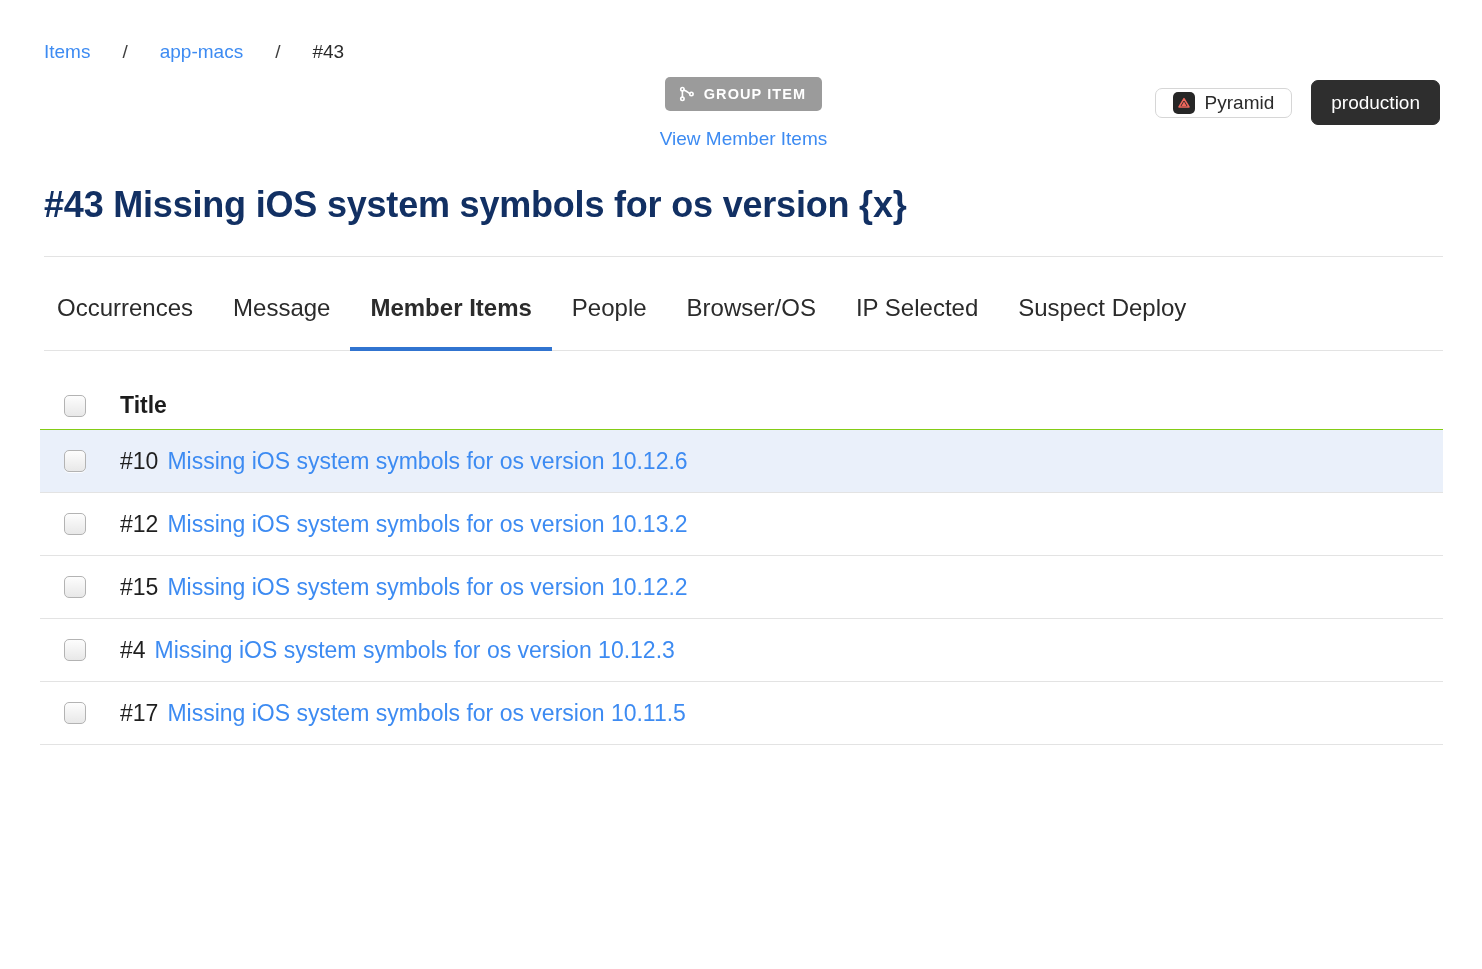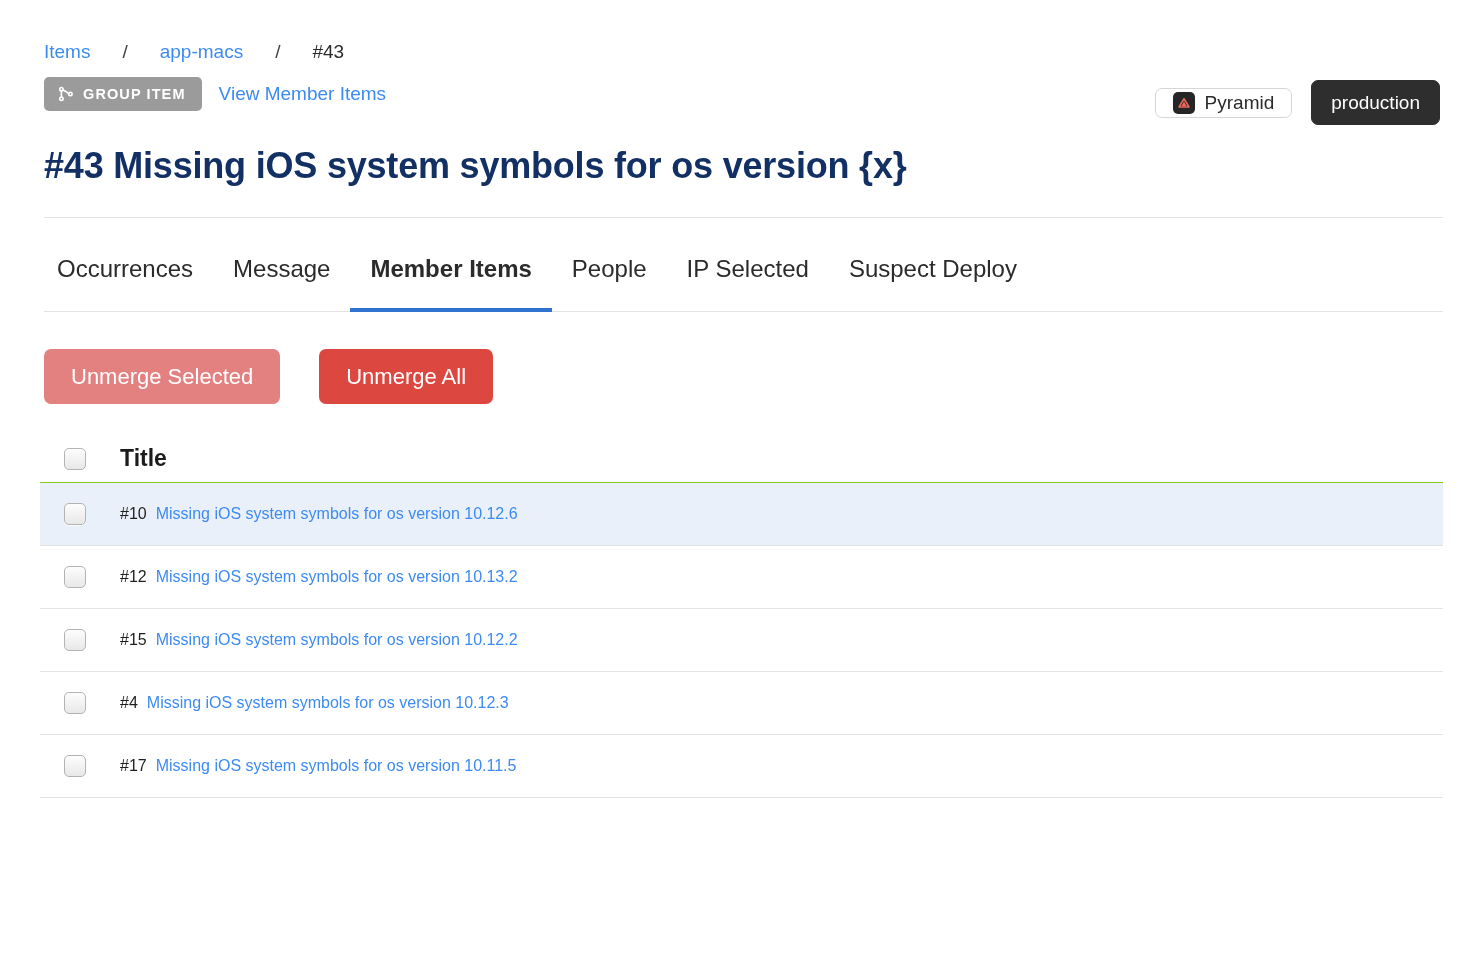--- a/index.html
+++ b/index.html
@@ -45,20 +45,21 @@
     padding: 0 16px;
   }
   .breadcrumb .current { color: #2b2b2b; }
 
   
   .badge-row {
     margin-top: 13px;
     display: flex;
     align-items: center;
     gap: 17px;
+    flex-direction: column;
   }
   .group-badge {
     display: inline-flex;
     align-items: center;
     gap: 9px;
     background: #9b9b9b;
     color: #ffffff;
     border-radius: 5px;
     padding: 9px 16px 9px 14px;
     font-size: 14.5px;
@@ -200,21 +201,21 @@
   .tbl-row.highlight { background: #eaf0fa; }
   .cell-check {
     width: 76px;
     flex: 0 0 76px;
     display: flex;
     align-items: center;
     padding-left: 16px;
   }
   .cell-title {
     flex: 1 1 auto;
-    font-size: 16px;
+    font-size: 23px;
     color: #2b2b2b;
     white-space: nowrap;
   }
   .tbl-head .cell-title {
     font-weight: bold;
     font-size: 23px;
     color: #1c1c1c;
   }
   .item-id { color: #1f1f1f; }
   .item-link {
@@ -290,28 +291,25 @@
     </span>
   </div>
 
   <div class="hr-top"></div>
 
   <div class="tabs">
     <div class="tab">Occurrences</div>
     <div class="tab">Message</div>
     <div class="tab active">Member Items</div>
     <div class="tab">People</div>
+    <div class="tab">Browser/OS</div>
     <div class="tab">IP Selected</div>
     <div class="tab">Suspect Deploy</div>
   </div>
 
-  <div class="actions">
-    <button class="btn btn-muted">Unmerge Selected</button>
-    <button class="btn btn-danger">Unmerge All</button>
-  </div>
 
   <div class="tbl">
     <div class="tbl-row tbl-head">
       <div class="cell-check">
         <input type="checkbox" class="cbox" style="">
       </div>
       <div class="cell-title">Title</div>
     </div>
     <div id="rows">
         <div class="tbl-row highlight">

